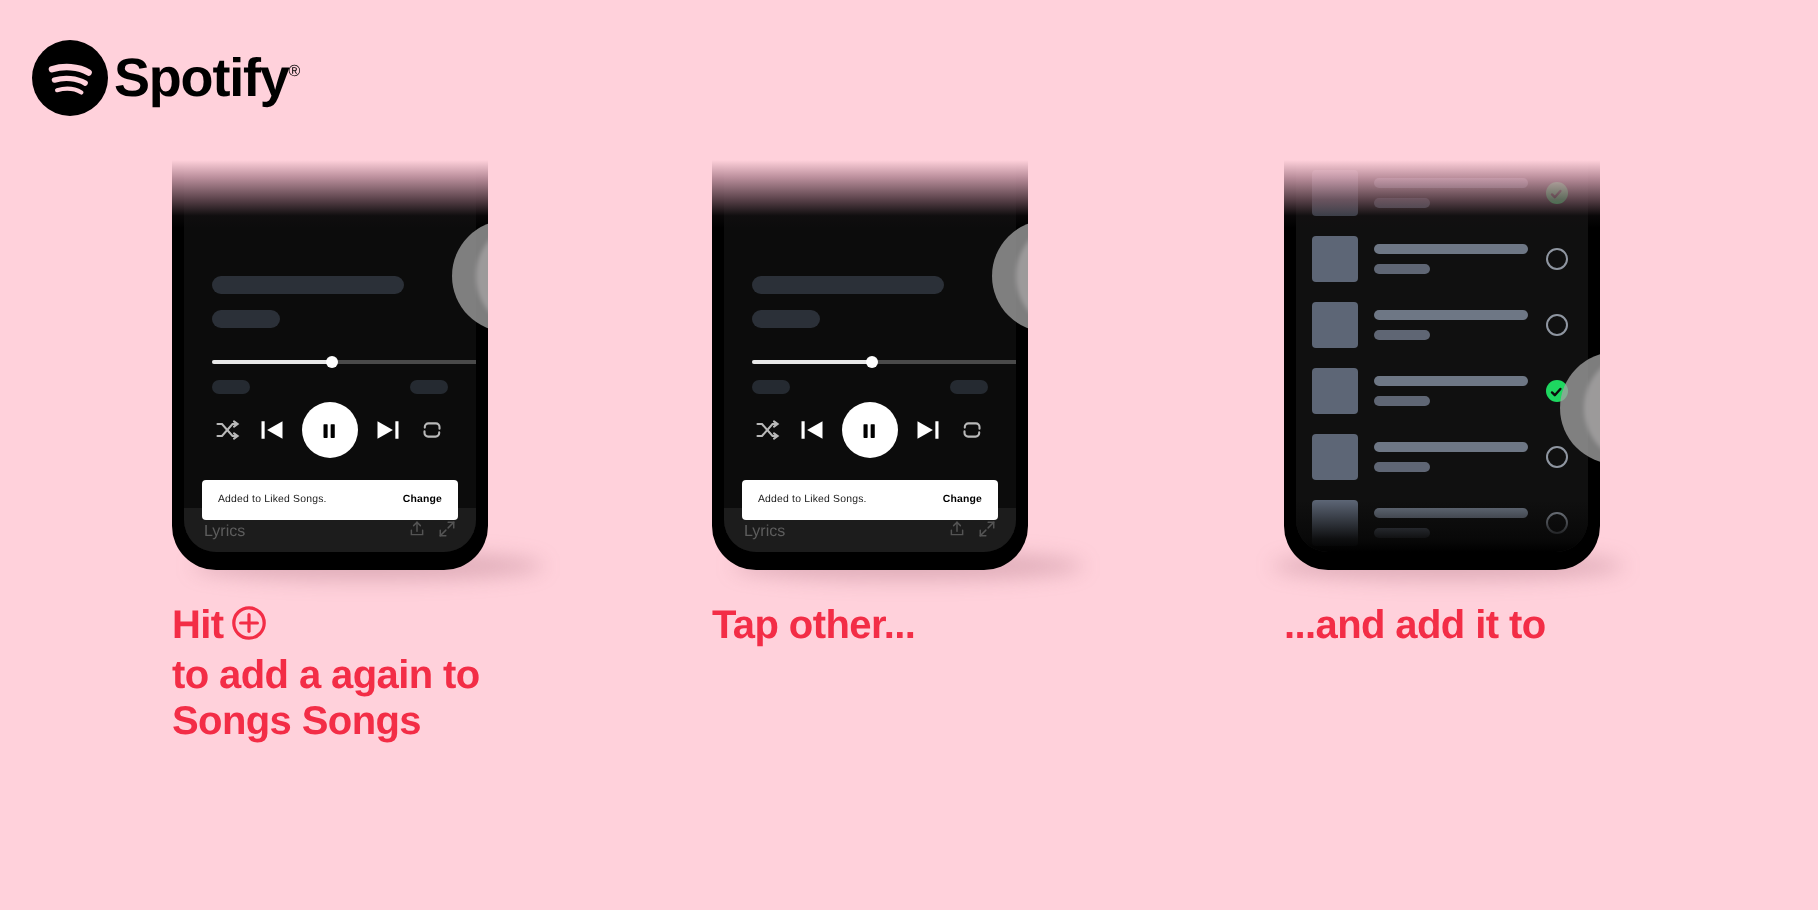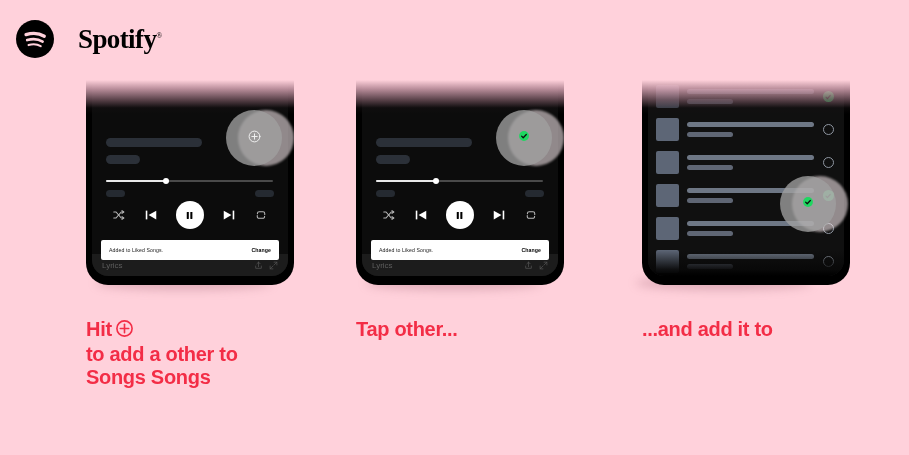--- a/index.html
+++ b/index.html
@@ -13,22 +13,21 @@
     position: relative;
   }
 
   
   .brand {
     position: absolute;
     left: 16px;
     top: 20px;
     display: flex;
     align-items: center;
-    gap: 24px;
-    font-family: Liberation Serif, serif;
+    gap: 3px;
   }
   .brand-mark { width: 38px; height: 38px; display: block; }
   .brand-word {
     font-size: 27px;
     font-weight: bold;
     color: #000000;
     letter-spacing: -0.6px;
     line-height: 1;
     position: relative;
   }
@@ -47,21 +46,21 @@
     height: 320px;
   }
   .panel { position: absolute; top: 0; }
   .panel-1 { left: 86px;  width: 196px; }
   .panel-2 { left: 356px; width: 196px; }
   .panel-3 { left: 626px; width: 196px; padding-left: 16px; }
 
   
   .phone {
     position: relative;
-    width: 208px;
+    width: 158px;
     height: 205px;
     border-radius: 0 0 22px 22px;
     background: #000000;
     overflow: hidden;
     text-align: right;
   }
   .phone-shadow {
     position: absolute;
     left: 10px;
     top: 196px;
@@ -237,21 +236,20 @@
   
   .caption {
     position: absolute;
     top: 222px;
     color: #F32D46;
     font-weight: bold;
     font-size: 20px;
     line-height: 1.14;
     letter-spacing: -0.3px;
     white-space: pre-line;
-    margin-top: 16px;
   }
   .cap-plus {
     display: inline-block;
     vertical-align: -2px;
     margin-left: 3px;
   }
 </style>
 </head>
 <body>
 
@@ -376,21 +374,21 @@
         </span>
       </div>
 
       <div class="top-fade"></div>
     </div>
 
     <div class="caption"><span>Hit</span><span class="cap-plus"><svg width="19" height="19" viewBox="0 0 20 20" fill="none" stroke="#F32D46" stroke-width="1.7" stroke-linecap="round">
             <circle cx="10" cy="10" r="8"></circle>
             <path d="M10 5.6v8.8"></path>
             <path d="M5.6 10h8.8"></path>
-          </svg></span><br><span>to add a other to</span><br><span>Songs Songs</span></div>
+          </svg></span><br><span>to add a again to</span><br><span>Songs Songs</span></div>
   </div>
 
   <div class="panel panel-2">
     <div class="phone-shadow"></div>
     <div class="phone">
       <div class="phone-screen">
         <div class="np">
           <div class="np-title"></div>
           <div class="np-artist"></div>
 

